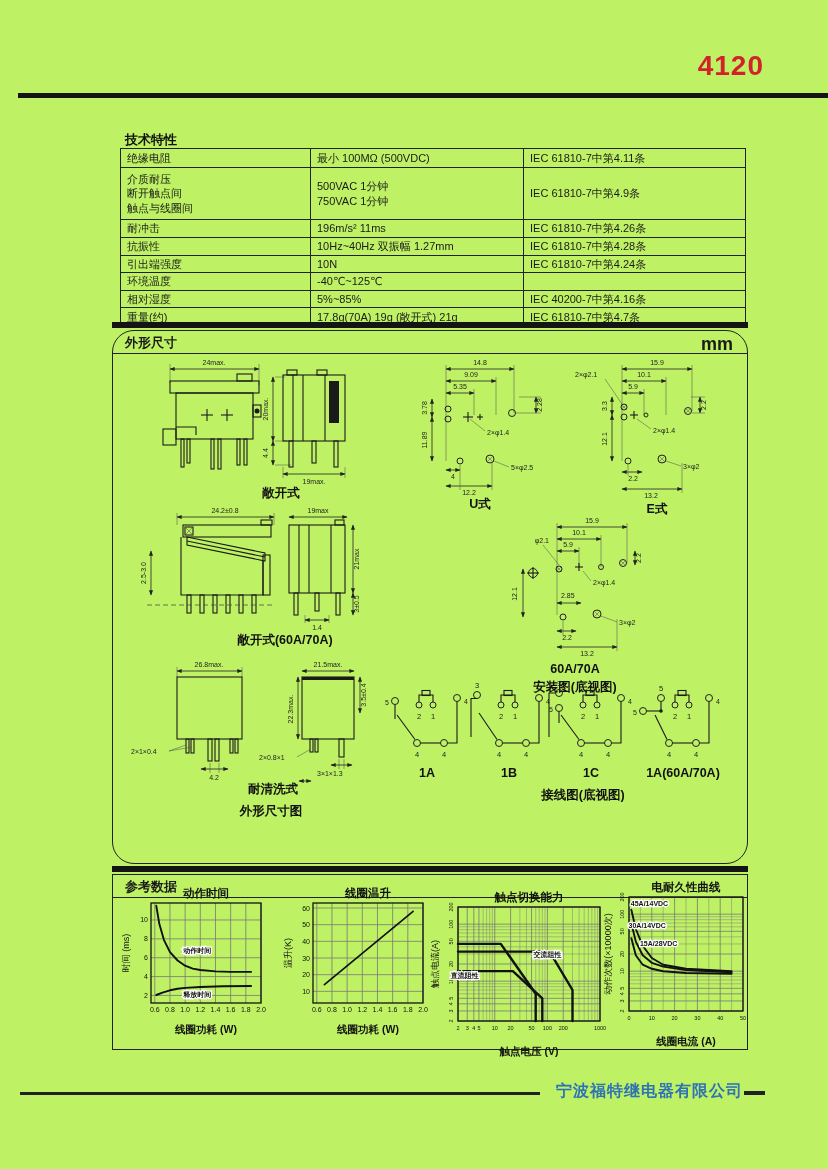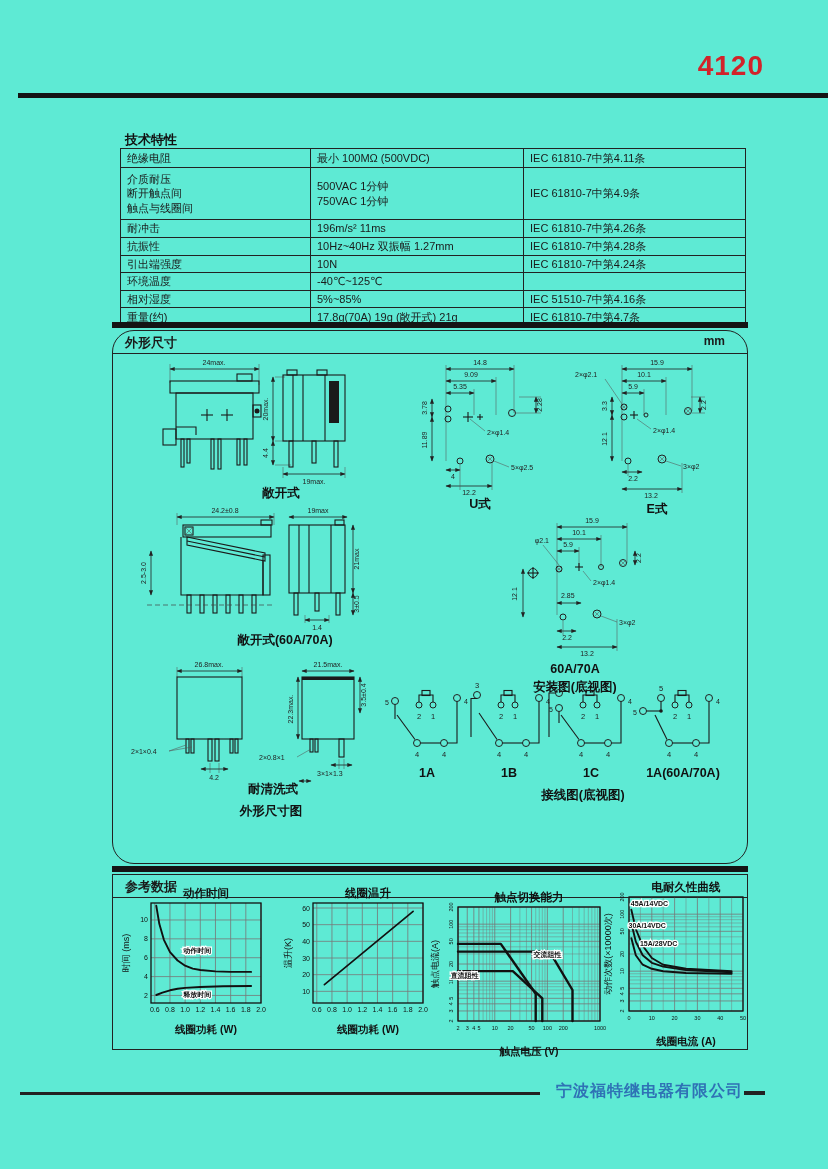--- a/index.html
+++ b/index.html
@@ -1,32 +1,32 @@
 <!DOCTYPE html>
 <html><head>
 <meta charset="utf-8">
 <style>
   html,body{margin:0;padding:0;background:#d8d8d8;}
-  .page{position:relative;width:828px;height:1169px;margin:0 auto;background:#5eead4;
+  .page{position:relative;width:828px;height:1169px;margin:0 auto;background:#bef264;
         font-family:"Liberation Sans","DejaVu Sans",sans-serif;color:#1a1a1a;overflow:hidden;}
   .abs{position:absolute;}
   
   .model{position:absolute;top:50px;right:64px;font-size:28px;font-weight:bold;color:#d2232a;letter-spacing:1px;}
   .toprule{position:absolute;left:18px;top:93px;width:810px;height:5px;background:#141414;}
   
   .sec-title{font-size:13px;font-weight:bold;color:#111;}
   table.tech{border-collapse:collapse;table-layout:fixed;width:625px;font-size:11px;}
   table.tech td{border:1px solid #222;padding:1px 6px;vertical-align:middle;white-space:pre-line;line-height:1.3;}
   
   .bar{position:absolute;left:112px;width:636px;height:6px;background:#141414;}
   
   .panel{position:absolute;left:112px;width:636px;border:1.6px solid #222;background:transparent;box-sizing:border-box;}
   .panel-head{height:22px;border-bottom:1.2px solid #222;position:relative;}
   .panel-head .t{position:absolute;left:12px;top:3px;font-size:13px;font-weight:bold;}
-  .panel-head .u{position:absolute;right:22px;top:3px;font-size:12px;font-weight:bold;}
+  .panel-head .u{position:absolute;right:14px;top:3px;font-size:18px;font-weight:bold;}
   
   svg.dims{position:absolute;left:0;top:22px;}
   svg.dims .dl{stroke:#222;stroke-width:.8;fill:none;}
   svg.dims .th{stroke:#555;stroke-width:.55;fill:none;}
   svg.dims .art{stroke:#1a1a1a;stroke-width:1.1;fill:none;}
   svg.dims .artf{fill:#1a1a1a;stroke:none;}
   svg.dims .dash{stroke:#444;stroke-width:.7;stroke-dasharray:5 3;fill:none;}
   svg.dims text{font-family:"Liberation Sans","DejaVu Sans",sans-serif;}
   svg.dims text.d{font-size:7px;fill:#222;text-anchor:middle;}
   svg.dims text.ds{font-size:7px;fill:#222;text-anchor:start;}
@@ -90,21 +90,21 @@
         <td>IEC 61810-7中第4.24条</td>
       </tr>
       <tr style="height:17px;">
         <td>环境温度</td>
         <td>-40℃~125℃</td>
         <td></td>
       </tr>
       <tr style="height:17px;">
         <td>相对湿度</td>
         <td>5%~85%</td>
-        <td>IEC 51510-7中第4.16条</td>
+        <td>IEC 40200-7中第4.16条</td>
       </tr>
       <tr style="height:19px;">
         <td>重量(约)</td>
         <td>17.8g(70A)  19g (敞开式)  21g</td>
         <td>IEC 61810-7中第4.7条</td>
       </tr>
     </tbody>
       </table>
   </div>
 

